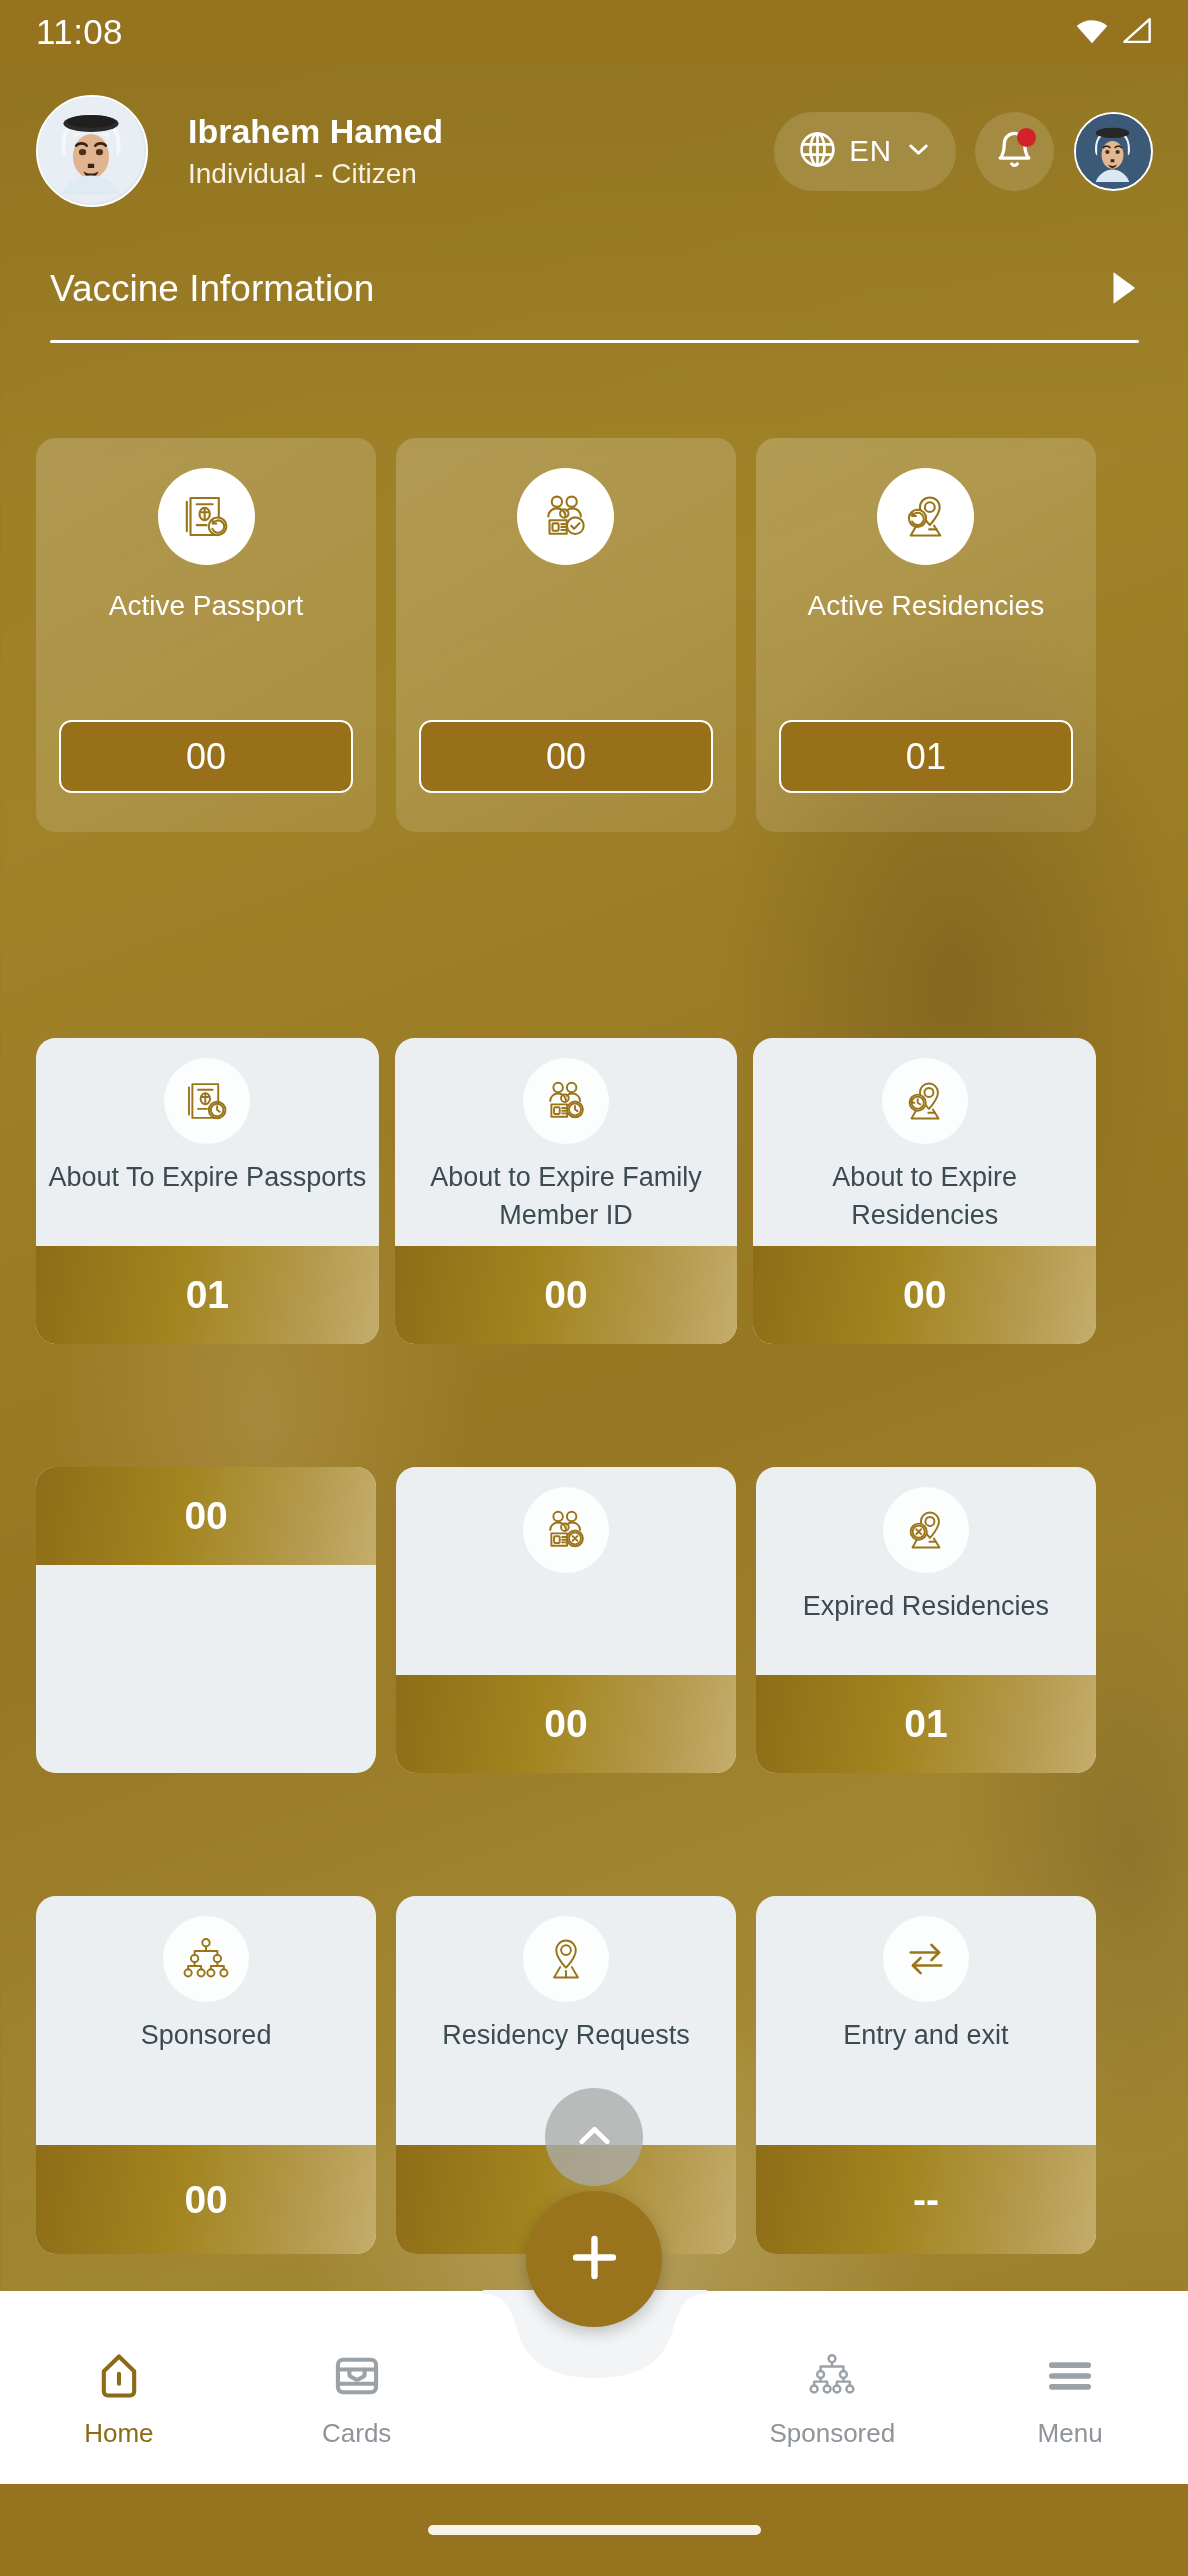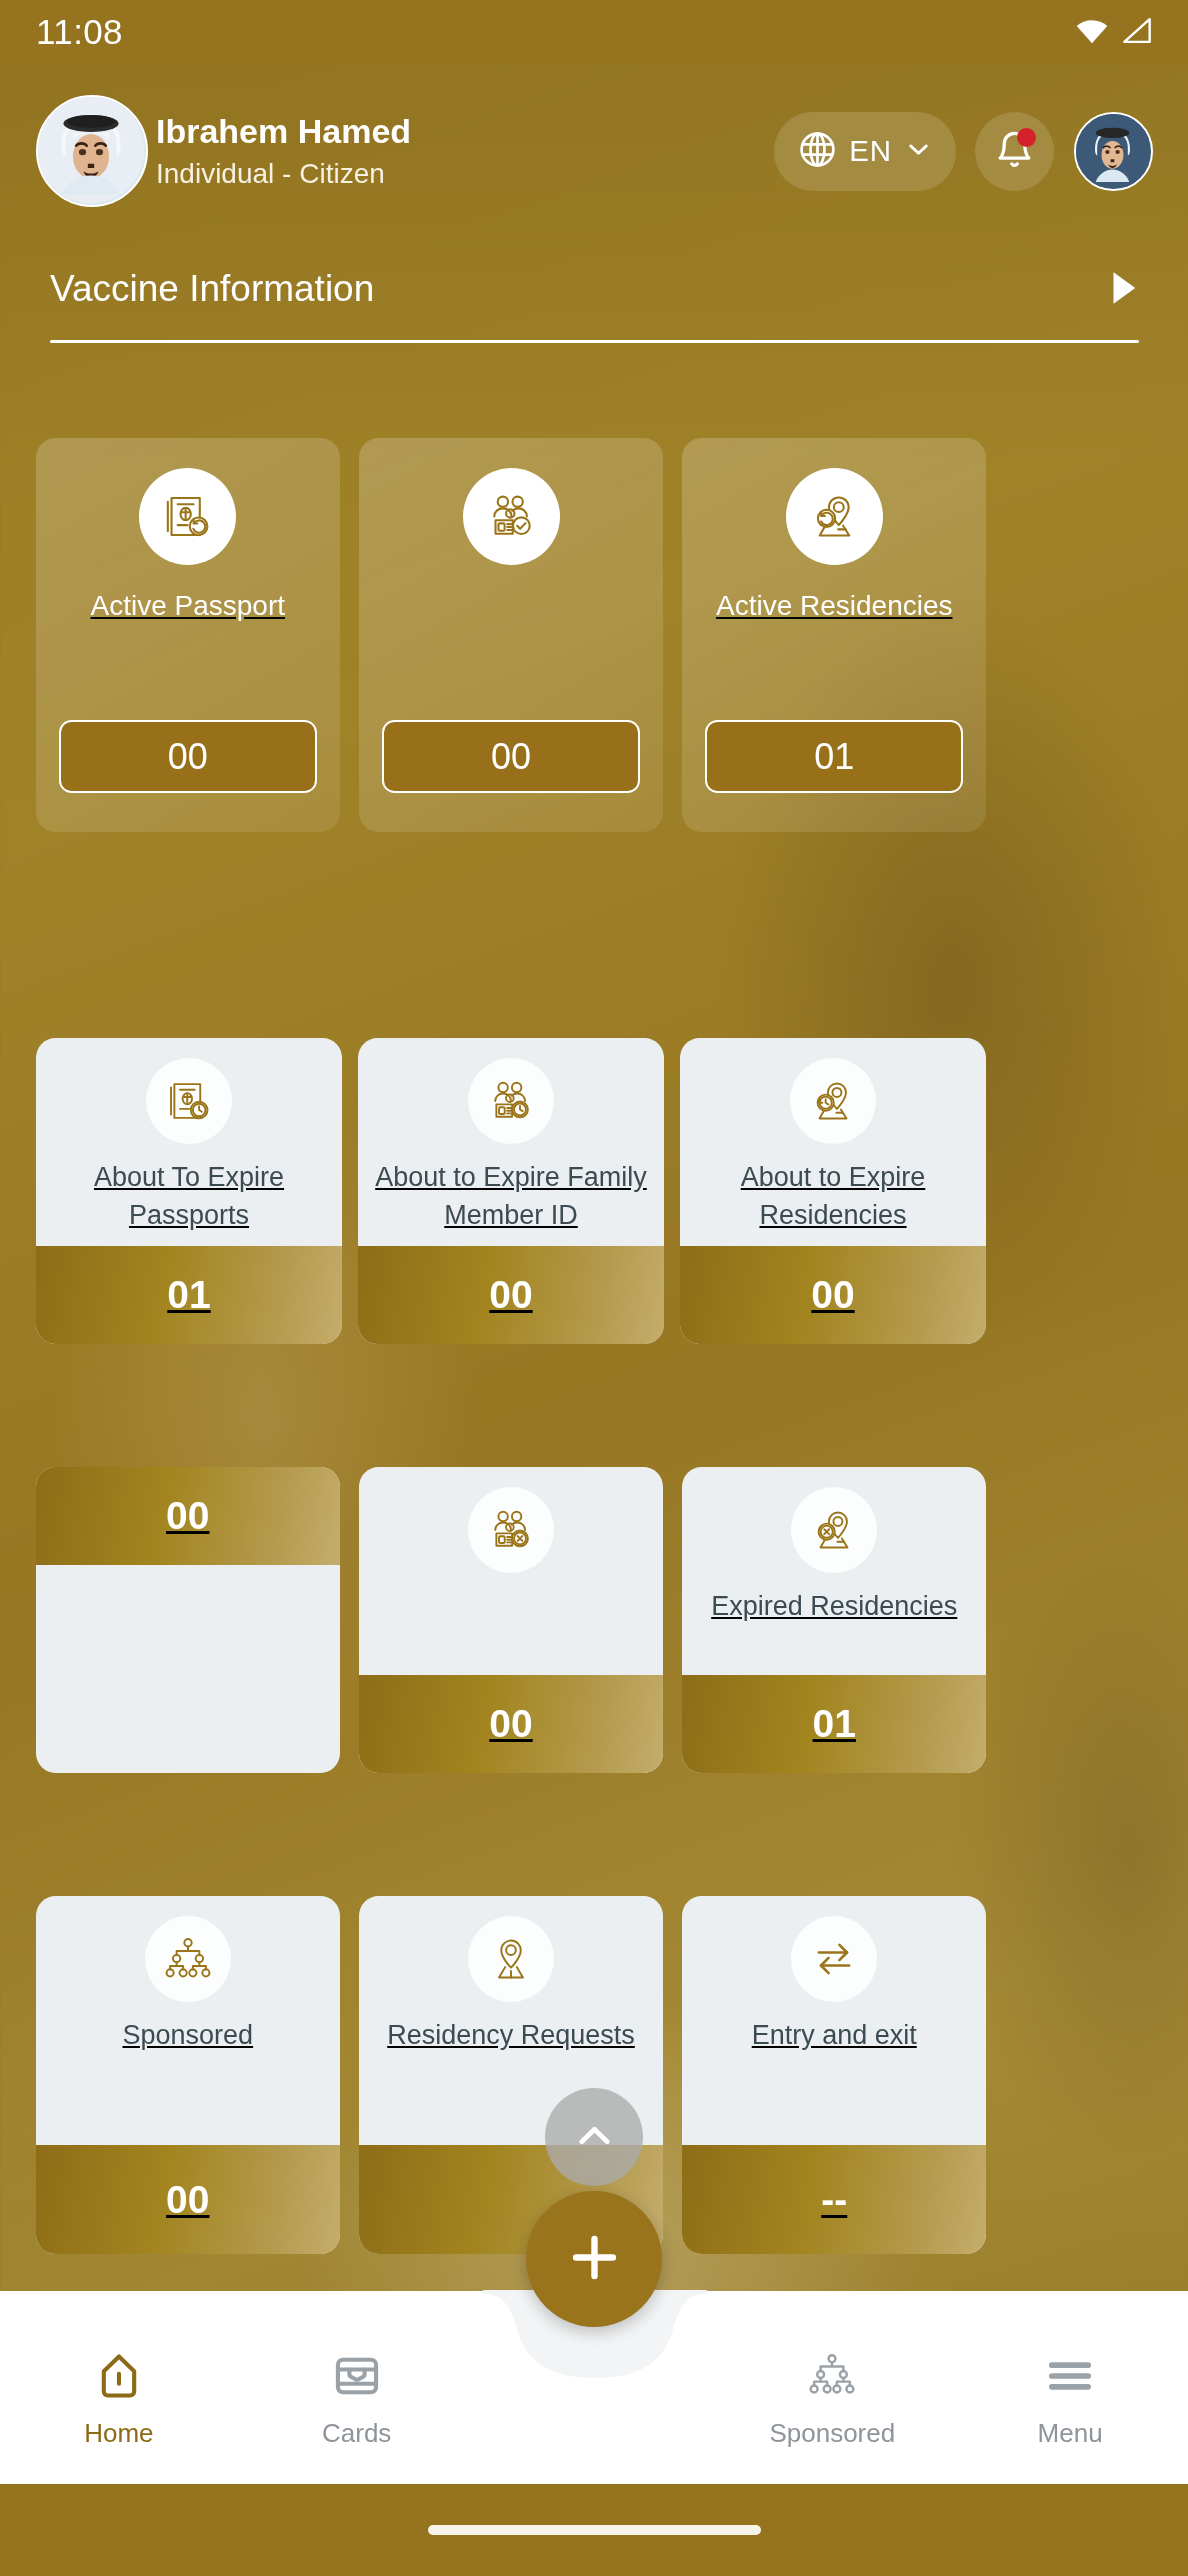--- a/index.html
+++ b/index.html
@@ -41,21 +41,21 @@
   
   #header {
     position:absolute; top:64px; left:0; width:1189px; height:174px;
     display:flex; align-items:center; padding:0 36px; z-index:15;
   }
   #avatar-main {
     width:112px; height:112px; border-radius:50%;
     background:#dfe8ef; border:2.7px solid #fff; flex:0 0 auto;
     overflow:hidden; position:relative;
   }
-  #user-block { margin-left:8px; flex:1 1 auto; }
+  #user-block { margin-left:40px; flex:1 1 auto; }
   #user-name { color:#fff; font-size:34px; font-weight:bold; line-height:1.25; }
   #user-role { color:#f6f1e2; font-size:28px; line-height:1.3; margin-top:3.6px; }
   #lang-pill {
     display:flex; align-items:center; gap:11.6px;
     background:rgba(255,255,255,.14); border-radius:39px;
     height:79px; padding:0 23px; margin-right:19.7px;
   }
   #lang-code { color:#fff; font-size:29.5px; letter-spacing:0.9px; }
   #bell-btn {
     width:79px; height:79px; border-radius:50%;
@@ -77,21 +77,21 @@
   #banner {
     position:absolute; top:268px; left:50px; width:1089px; z-index:15;
   }
   #banner-row { display:flex; align-items:center; justify-content:space-between; }
   #banner-title { color:#fff; font-size:37px; }
   #banner-underline {
     margin-top:29.5px; height:3.6px; background:#fff; border-radius:1.8px;
   }
 
   
-  .row { position:absolute; left:36px; width:950px; display:flex; gap:19.7px; z-index:12;text-decoration:underline; }
+  .row { position:absolute; left:36px; width:1060px; display:flex; gap:19.7px; z-index:12; }
   .cell { flex:1 1 0; min-width:0; }
 
   
   .card-active {
     border-radius:19.7px; height:394px;
     background:linear-gradient(150deg, rgba(255,255,255,.20), rgba(255,255,255,.09));
     display:flex; flex-direction:column; align-items:center;
     padding-top:30px; position:relative; overflow:hidden;
   }
   .card-active .icon-circle {

